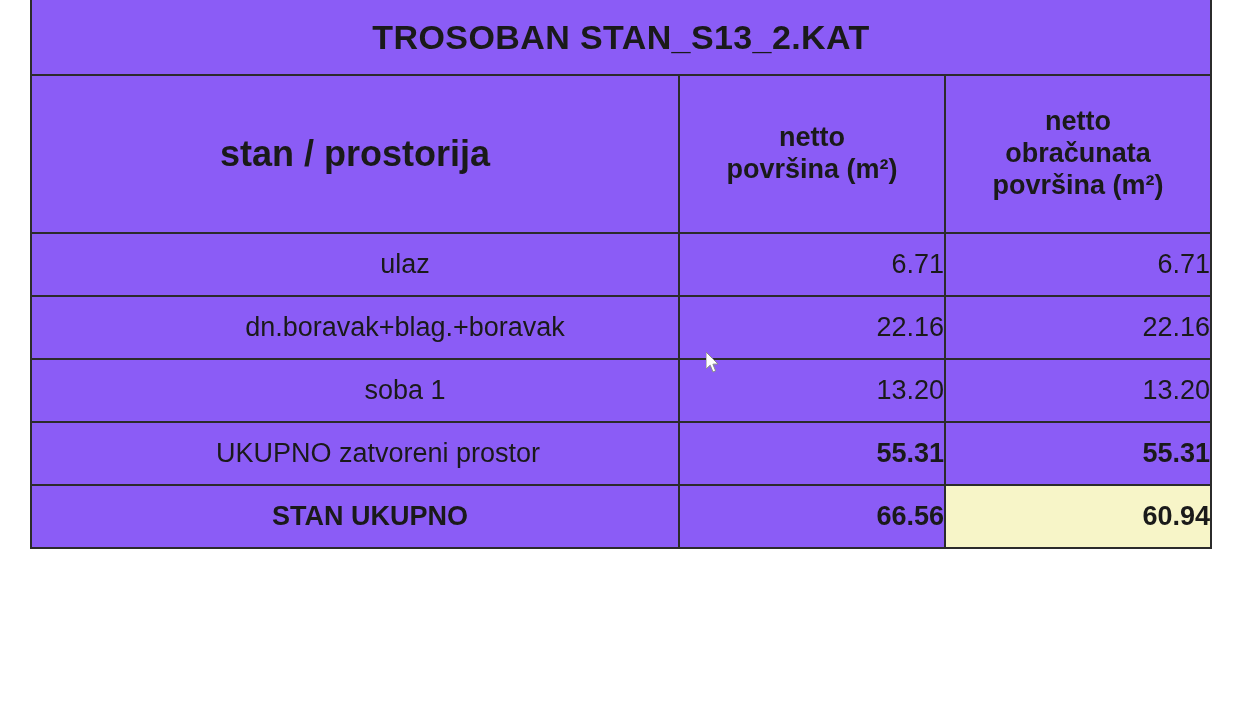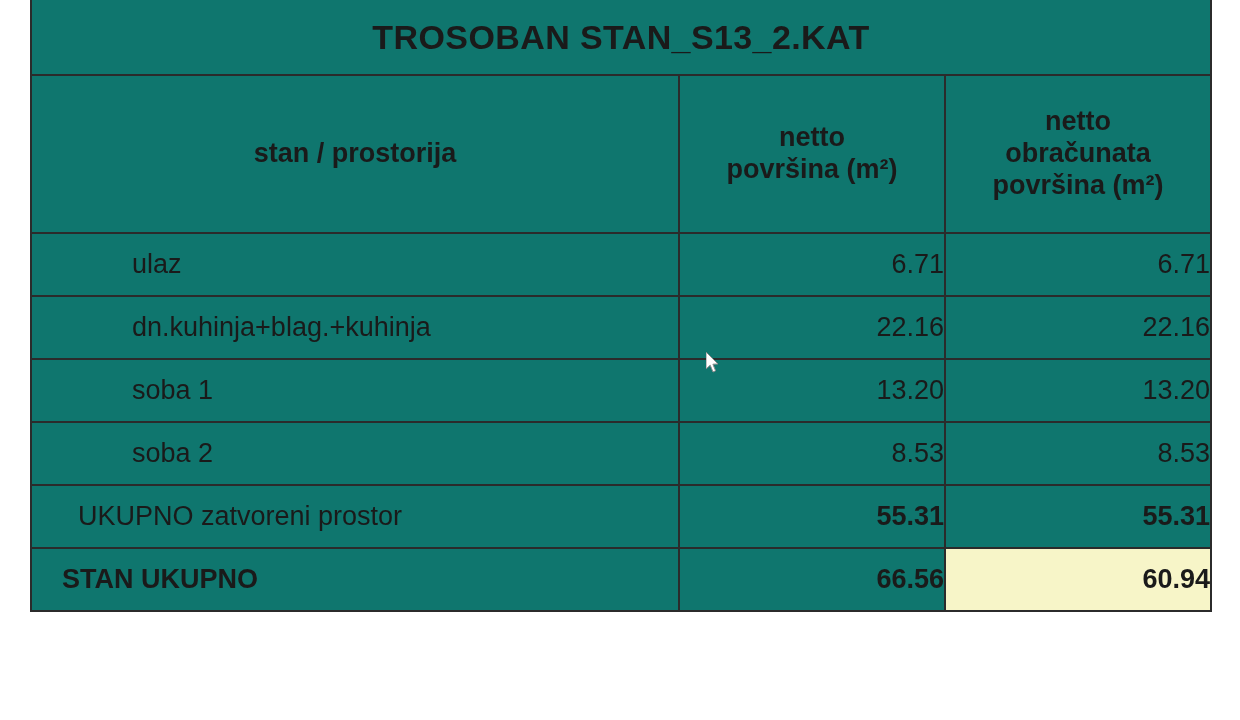--- a/index.html
+++ b/index.html
@@ -25,21 +25,21 @@
     table-layout: fixed;
     width: 1180px;
     margin-left: 30px;
     margin-top: 0;
   }
   table.area-table td,
   table.area-table th {
     border: 2px solid #2b2b2b;
     padding: 0;
     vertical-align: middle;
-    background: #0f766e;
+    background: #8b5cf6;
   }
   .col-name { width: 648px; }
   .col-net  { width: 266px; }
   .col-calc { width: 266px; }
 
   .title-cell {
     height: 74px;
     text-align: center;
     font-size: 34px;
     font-weight: bold;
@@ -48,30 +48,30 @@
   }
   .head-cell {
     height: 156px;
     text-align: center;
     font-size: 27px;
     font-weight: bold;
     line-height: 1.18;
     padding: 4px 8px;
   }
   .head-cell.name {
-    font-size: 27px;
+    font-size: 36px;
     margin-left: 16px;
   }
   .row-cell {
     height: 61px;
     font-size: 27px;
     font-weight: normal;
   }
   .row-cell.name {
-    text-align: left;
+    text-align: center;
     padding-left: 100px;
   }
   .row-cell.num {
     text-align: right;
   }
   .row-total .row-cell {
     font-weight: bold;
   }
   .row-total .row-cell.name {
     padding-left: 46px;
@@ -125,36 +125,31 @@
         </td>
       </tr>
 
       <tr class="row-item">
         <td class="row-cell name">ulaz</td>
         <td class="row-cell num">6.71</td>
         <td class="row-cell num">6.71</td>
       </tr>
 
       <tr class="row-item">
-        <td class="row-cell name">dn.kuhinja+blag.+kuhinja</td>
+        <td class="row-cell name">dn.boravak+blag.+boravak</td>
         <td class="row-cell num">22.16</td>
         <td class="row-cell num">22.16</td>
       </tr>
 
       <tr class="row-item">
         <td class="row-cell name">soba 1</td>
         <td class="row-cell num">13.20</td>
         <td class="row-cell num">13.20</td>
       </tr>
 
-      <tr class="row-item">
-        <td class="row-cell name">soba 2</td>
-        <td class="row-cell num">8.53</td>
-        <td class="row-cell num">8.53</td>
-      </tr>
 
 
       <tr class="row-total">
         <td class="row-cell name">UKUPNO zatvoreni prostor</td>
         <td class="row-cell num">55.31</td>
         <td class="row-cell num">55.31</td>
       </tr>
 
 
       <tr class="row-grand">

